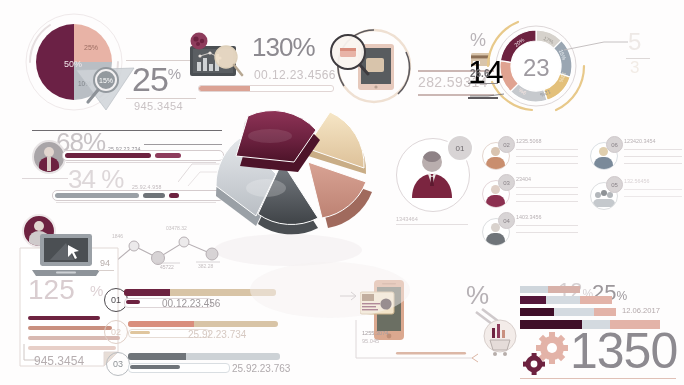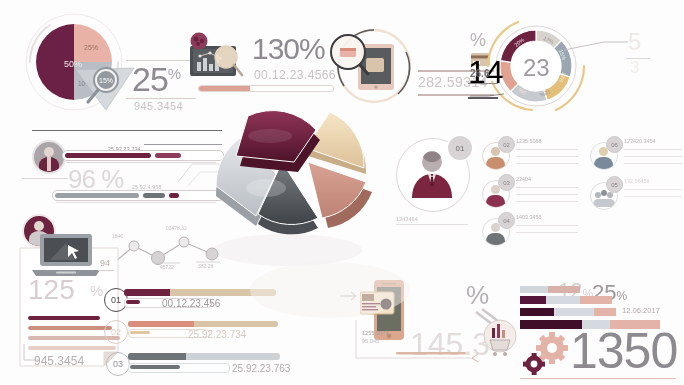--- a/index.html
+++ b/index.html
@@ -71,21 +71,21 @@
       <circle cx="36" cy="26" r="1.6" fill="#e8e2dd"></circle>
       <path d="M16 24 L26 21 L36 26" stroke="#e8e2dd" stroke-width="0.8" fill="none"></path>
       <circle cx="15" cy="9" r="8.5" fill="#8e3c5c"></circle>
       <circle cx="12" cy="7" r="2.6" fill="#6d2240"></circle>
       <circle cx="18" cy="9" r="2.2" fill="#6d2240"></circle>
       <circle cx="14" cy="12" r="2" fill="#6d2240"></circle>
       <circle cx="42" cy="25" r="11" fill="#f0dfc9" opacity="0.92"></circle>
       <circle cx="42" cy="25" r="11" fill="none" stroke="#ded0ba" stroke-width="1.4"></circle>
       <line x1="50" y1="33" x2="58" y2="43" stroke="#b7a893" stroke-width="2.6" stroke-linecap="round"></line>
     </svg>
-    <div class="abs bigpct" style="left:68px;top:6px;font-size:30px;">130%</div>
+    <div class="abs bigpct" style="left:68px;top:6px;font-size:26px;">130%</div>
     <div class="abs subnum" style="left:70px;top:40px;font-size:12px;">00.12.23.4566</div>
     <div class="abs" style="left:14px;top:57px;width:134px;height:5px;border:1px solid #e1d5d4;border-radius:3px;background:#fff;">
       <div style="height:100%;width:38%;background:#dba294;border-radius:3px 0 0 3px;"></div>
     </div>
   </div>
 
   <div class="abs" style="left:322px;top:22px;width:160px;height:85px;">
     <svg width="110" height="85" viewBox="0 0 110 85" class="abs" style="left:0;top:0;">
       <circle cx="52" cy="44" r="36" fill="none" stroke="#efe0d2" stroke-width="2.4"></circle>
       <path d="M52 8 A36 36 0 0 0 22 64" fill="none" stroke="#5d5a5e" stroke-width="1.6"></path>
@@ -145,40 +145,41 @@
     <div class="abs rule" style="left:0px;top:69px;width:30px;background:#8d8a8e;"></div>
     <div class="abs" style="left:0px;top:83px;width:30px;height:1.6px;background:#5d5a5e;"></div>
     <div class="abs" style="left:160px;top:14px;font-size:24px;color:#eee9e6;font-weight:300;">5</div>
     <div class="abs" style="left:162px;top:44px;font-size:17px;color:#f2ece6;">3</div>
     <div class="abs rule" style="left:158px;top:44px;width:24px;background:#ddd8d7;"></div>
   </div>
 
   <div class="abs" style="left:8px;top:128px;width:220px;height:92px;">
 
     <div class="abs" style="left:24px;top:2px;width:190px;height:1px;background:#6f6c70;"></div>
+    <div class="abs bigpct" style="left:48px;top:1px;font-size:26px;color:#c8c3c6;">68%</div>
     <div class="abs tinytxt" style="left:100px;top:18px;font-size:5.2px;color:#8d8a90;">25.92.23.734</div>
     <div class="abs" style="left:136px;top:16px;width:78px;height:1px;background:#9e9a9e;"></div>
     <div class="abs avatar" style="left:24px;top:12px;width:30px;height:30px;background:#a9a5a8;border:2px solid #e7e3e4;">
       <div class="av-head" style="left:10px;top:5px;width:10px;height:10px;background:#e2d6cf;"></div>
       <div class="av-body" style="left:5px;top:15px;width:20px;height:16px;background:#6d2240;"></div>
       <div class="abs" style="left:13px;top:15px;width:4px;height:14px;background:#d9cdc6;"></div>
     </div>
     <div class="abs" style="left:54px;top:22px;width:160px;height:9px;border:1px solid #d5ccce;border-radius:5px;background:#fff;">
       <div style="position:absolute;left:2px;top:2px;height:5px;width:86px;background:#6d2240;border-radius:3px;"></div>
       <div style="position:absolute;left:92px;top:2px;height:5px;width:26px;background:#8e3c5c;border-radius:3px;"></div>
     </div>
     <div class="abs" style="left:58px;top:34px;width:150px;height:1px;background:#ded7d9;"></div>
 
     <svg class="abs" style="left:170px;top:30px;" width="56" height="30">
       <path d="M0 24 L14 6 L52 6" stroke="#e0dadc" stroke-width="1" fill="none"></path>
       <path d="M10 28 L22 14 L50 14" stroke="#e8e3e4" stroke-width="1" fill="none"></path>
     </svg>
 
     <div class="abs" style="left:14px;top:50px;width:46px;height:1px;background:#ded7d9;"></div>
-    <div class="abs bigpct" style="left:60px;top:38px;font-size:26px;color:#ddd7d9;">96 %</div>
+    <div class="abs bigpct" style="left:60px;top:38px;font-size:26px;color:#ddd7d9;">34 %</div>
     <div class="abs tinytxt" style="left:124px;top:56px;font-size:5.2px;color:#c0b9bc;">25.92.4.958</div>
     <div class="abs avatar" style="left:14px;top:52px;width:30px;height:30px;background:#6d2240;border:2px solid #efe9ea;">
       <div class="av-head" style="left:10px;top:5px;width:10px;height:10px;background:#e2d6cf;"></div>
       <div class="av-body" style="left:5px;top:15px;width:20px;height:16px;background:#cfcacb;"></div>
     </div>
     <div class="abs" style="left:44px;top:62px;width:170px;height:9px;border:1px solid #d5ccce;border-radius:5px;background:#fff;">
       <div style="position:absolute;left:2px;top:2px;height:5px;width:84px;background:#9aa0a6;border-radius:3px;"></div>
       <div style="position:absolute;left:90px;top:2px;height:5px;width:22px;background:#6f7479;border-radius:3px;"></div>
       <div style="position:absolute;left:116px;top:2px;height:5px;width:10px;background:#6d2240;border-radius:3px;"></div>
     </div>
@@ -394,21 +395,20 @@
       <circle cx="29" cy="58" r="2.4" fill="#c08f77"></circle>
       <rect x="22" y="5" width="14" height="1.6" rx="0.8" fill="#c08f77"></rect>
       <rect x="0" y="14" width="34" height="22" rx="2" fill="#f2e4c9" stroke="#cdb58e" stroke-width="1"></rect>
       <rect x="2" y="16" width="12" height="7" fill="#8e6a4b"></rect>
       <rect x="2" y="25" width="18" height="1.4" fill="#6d2240"></rect>
       <rect x="2" y="28" width="14" height="1.4" fill="#6d2240"></rect>
       <rect x="2" y="31" width="16" height="1.4" fill="#6d2240"></rect>
       <circle cx="26" cy="26" r="5.6" fill="#3b2b2e"></circle>
     </svg>
     <div class="abs" style="left:128px;top:2px;font-size:26px;color:#b6b1b5;font-weight:300;">%</div>
-    <div class="abs" style="left:72px;top:48px;font-size:32px;color:#e2dcdd;font-weight:300;">145.3</div>
     <div class="abs" style="left:24px;top:52px;font-size:5.6px;color:#a59ea1;">1255.3074</div>
     <div class="abs" style="left:24px;top:60px;font-size:5.6px;color:#c2bbbe;">95.045</div>
     <svg class="abs" style="left:14px;top:34px;" width="170px" height="62">
       <path d="M4 8 L4 46 L120 46" fill="none" stroke="#ded8d9" stroke-width="1"></path>
       <path d="M120 46 L126 42 M120 46 L126 50" fill="none" stroke="#dcb7a6" stroke-width="1"></path>
       <rect x="44" y="40" width="70" height="2.4" rx="1.2" fill="#dcb7a6"></rect>
     </svg>
     <svg class="abs" style="left:132px;top:30px;" width="58" height="58">
       <line x1="6" y1="4" x2="22" y2="16" stroke="#cfc9cb" stroke-width="2.6"></line>
       <line x1="12" y1="1" x2="28" y2="13" stroke="#cfc9cb" stroke-width="2.6"></line>

